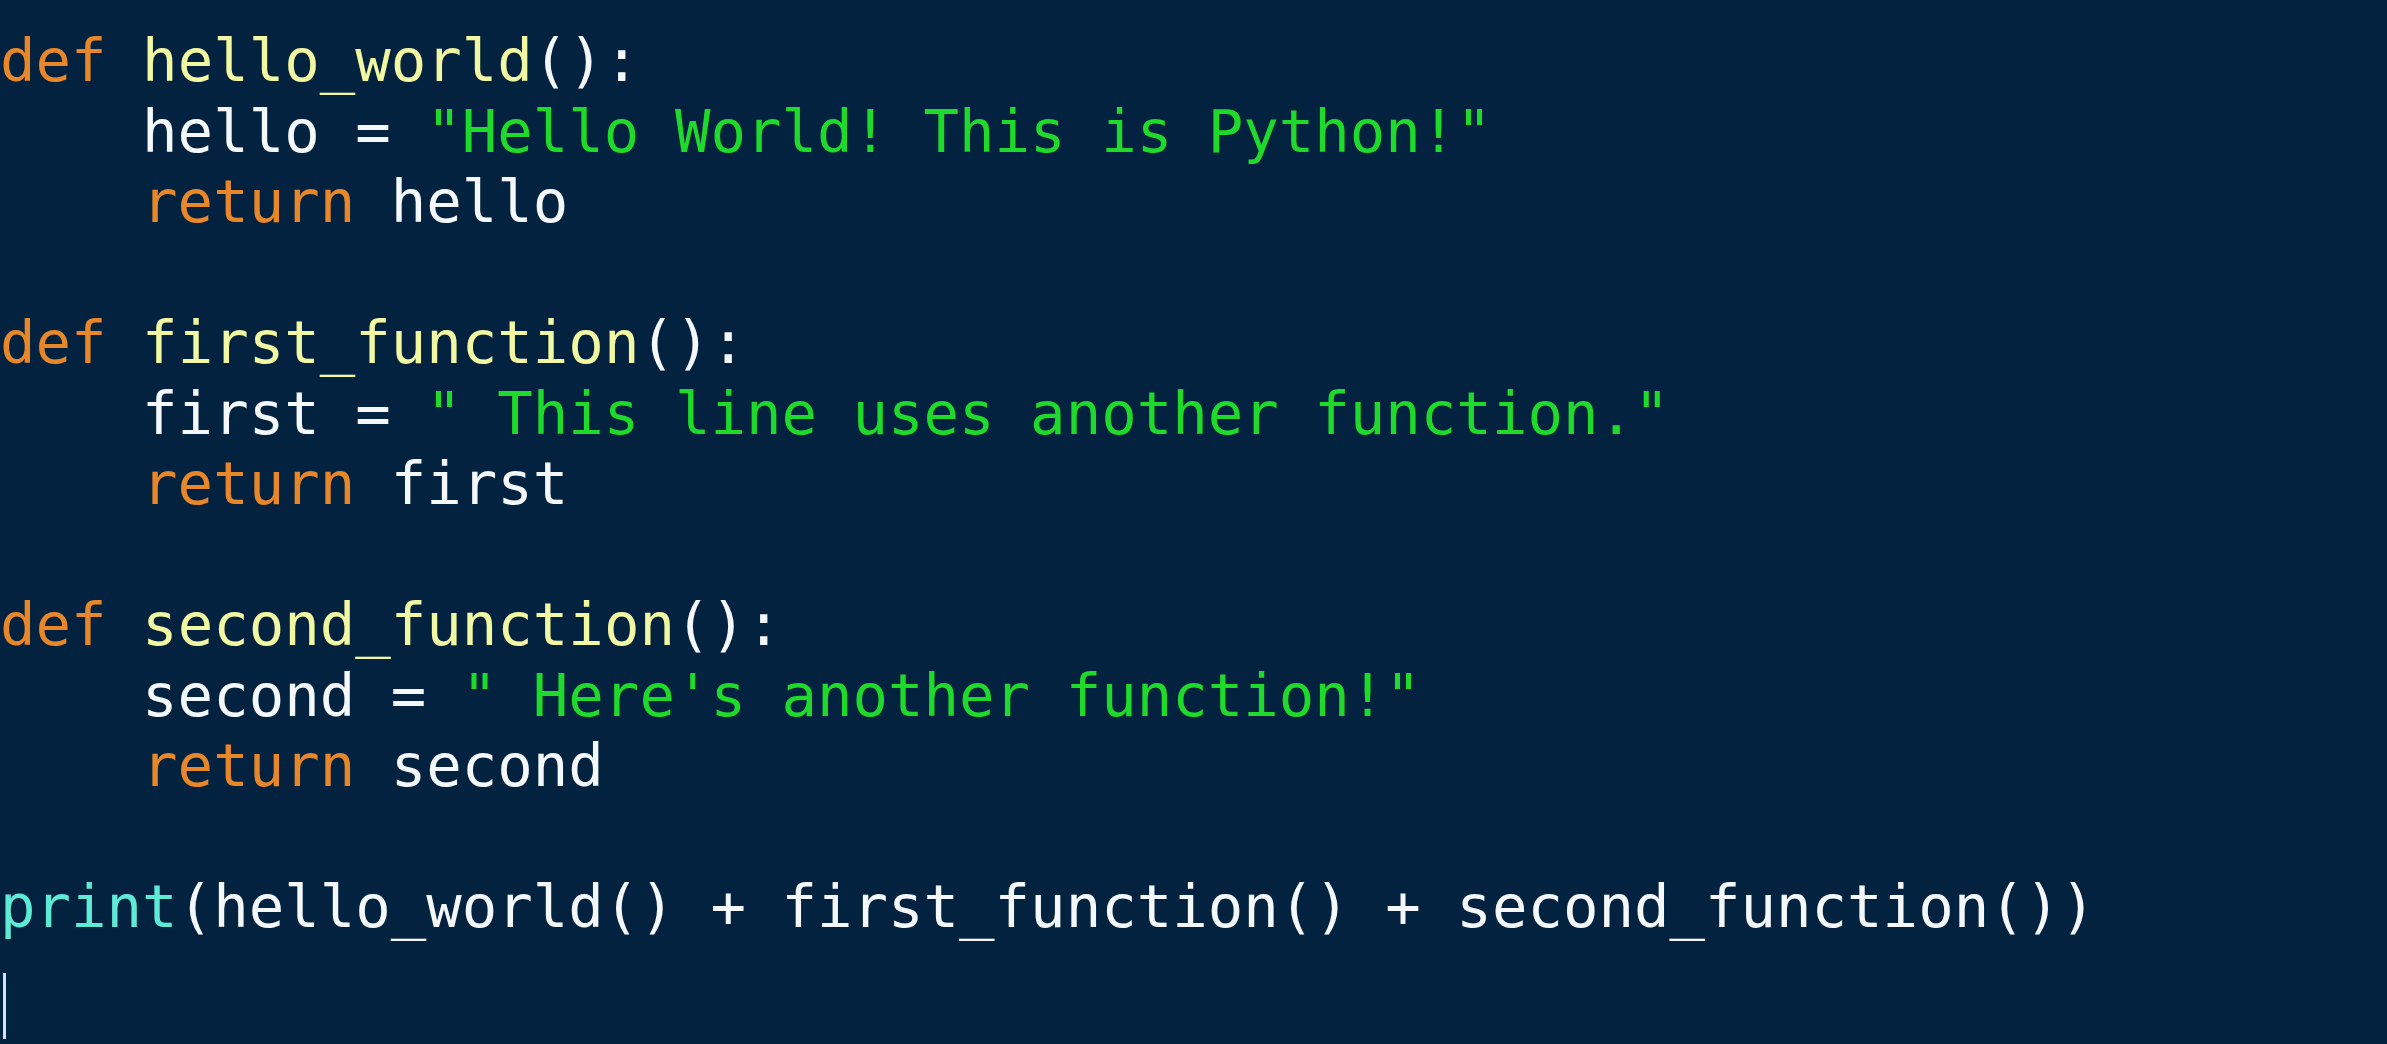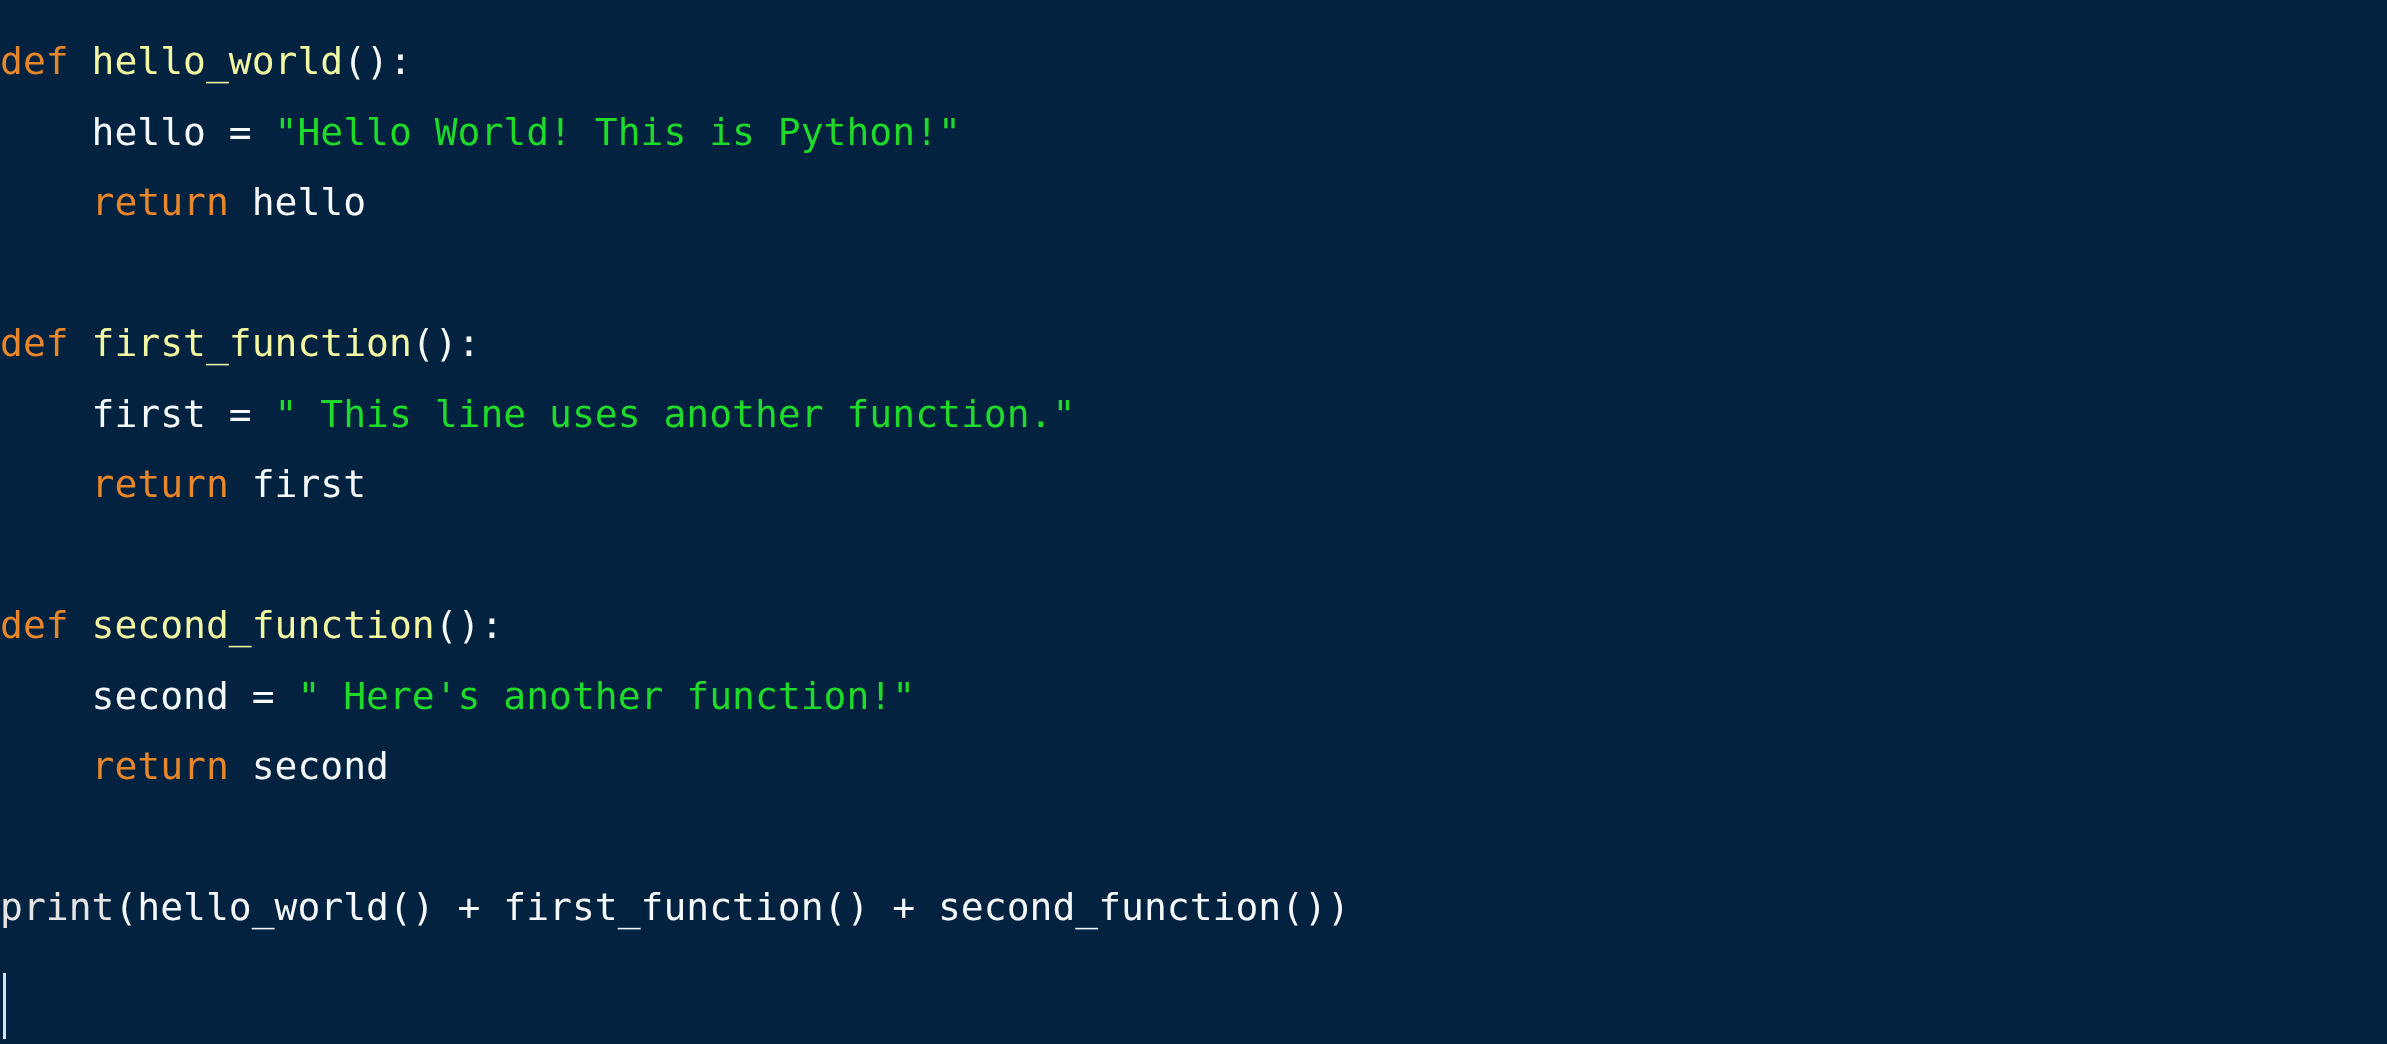--- a/index.html
+++ b/index.html
@@ -27,36 +27,36 @@
   }
   #code-area {
     position: absolute;
     left: 0;
     top: 0;
     width: 2387px;
     height: 1044px;
     padding: 26px 8px 0 0;
     box-sizing: border-box;
     white-space: pre;
-    font-size: 38px;
+    font-size: 59px;
     line-height: 70.5px;
     letter-spacing: 0px;
     -webkit-font-smoothing: antialiased;
   }
   .code-line {
     white-space: pre;
     height: 70.5px;
     display: block;
   }
   .tok { white-space: pre; }
   .tok-keyword  { color: #e8862a; }
   .tok-funcname { color: #f2f7a1; }
   .tok-plain    { color: #f4f8fb; }
   .tok-string   { color: #1fd92b; }
-  .tok-builtin  { color: #e5e5e5; }
+  .tok-builtin  { color: #5eead4; }
   
   #text-caret {
     position: absolute;
     left: 3px;
     top: 973px;
     width: 3px;
     height: 66px;
     background: #cfe4f2;
   }
 </style>

